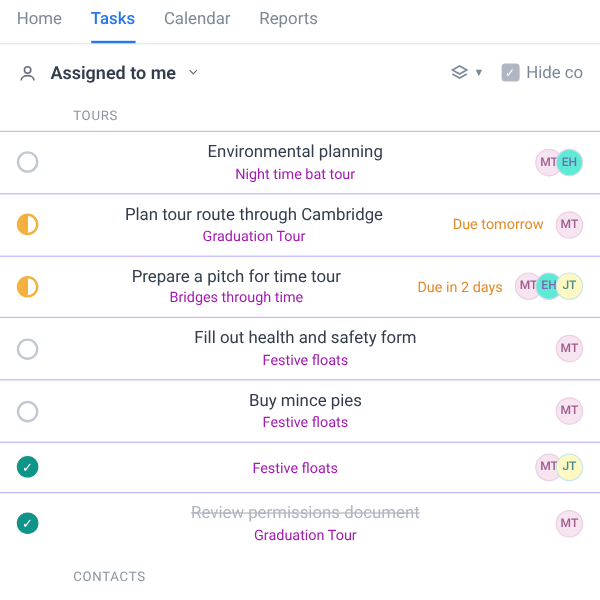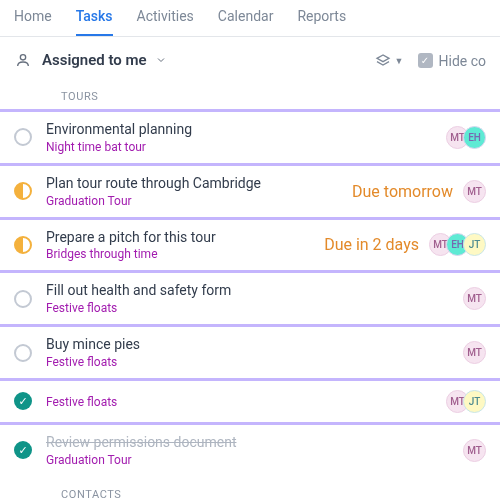--- a/index.html
+++ b/index.html
@@ -1,53 +1,52 @@
 <!DOCTYPE html>
 <html><head>
 <meta charset="utf-8">
 <style>
 * { box-sizing: border-box; margin: 0; padding: 0; }
 body { font-family: -apple-system, BlinkMacSystemFont, "Segoe UI", Roboto, sans-serif; background: #fff; color: #323c4c; width: 500px; height: 500px; overflow: hidden; }
 .tabs { display: flex; gap: 24px; padding: 8px 14px 0; border-bottom: 1px solid #e3e6ea; font-size: 14px; text-align: center; }
 .tab { color: #7d8897; padding-bottom: 10px; cursor: pointer; }
 .tab.active { color: #2778e8; border-bottom: 2px solid #2778e8; font-weight: 500; }
-.toolbar { display: flex; padding: 14px 14px 8px; }
+.toolbar { display: flex; align-items: center; padding: 14px 14px 8px; }
 .user-ico { display: inline-flex; align-items: center; justify-content: center; width: 18px; height: 18px; margin-right: 10px; color: #666f7d; }
 .atm-title { font-size: 15px; font-weight: 600; color: #323c4c; }
 .chev { margin-left: 8px; color: #666f7d; }
 .spacer { flex: 1; }
 .stack { color: #7d8897; display: inline-flex; align-items: center; margin-right: 14px; cursor: pointer; }
 .stack .mini-chev { margin-left: 4px; font-size: 9px; }
 .hide { color: #7d8897; display: inline-flex; align-items: center; font-size: 14px; cursor: pointer; }
 .hide .box { width: 15px; height: 15px; border-radius: 3px; background: #b0b7c2; margin-right: 6px; display: inline-flex; align-items: center; justify-content: center; color: #fff; font-size: 10px; }
 .section-header { font-size: 11px; letter-spacing: 0.6px; color: #8a93a1; padding: 12px 14px 6px; margin-left: 47px; }
-.row { display: flex; align-items: center; padding: 9px 14px; border-top: 3px solid #c4b5fd; }
+.row { display: flex; align-items: center; padding: 9px 14px; border-top: 1px solid #c4b5fd; text-align: center; }
 .status { width: 18px; height: 18px; border-radius: 50%; margin-right: 14px; flex-shrink: 0; position: relative; cursor: pointer; }
 .status.empty { border: 2px solid #c3c9d3; }
 .status.half { background: linear-gradient(90deg, #f4b13d 0 50%, transparent 50% 100%); border: 2px solid #f4b13d; }
 .status.done { background: #0f9488; display: inline-flex; align-items: center; justify-content: center; color: #fff; font-size: 11px; }
 .texts { flex: 1; min-width: 0; }
 .t-title { font-size: 14px; color: #323c4c; line-height: 1.2; }
 .t-title.struck { color: #aeb5c0; text-decoration: line-through; }
 .t-sub { font-size: 12px; color: #a21caf; margin-top: 2px; }
-.due { font-size: 16px; color: #e38a2a; margin-right: 10px; white-space: nowrap; }
+.due { font-size: 12px; color: #e38a2a; margin-right: 10px; white-space: nowrap; }
 .avatars { display: flex; }
 .av { width: 23px; height: 23px; border-radius: 50%; display: inline-flex; align-items: center; justify-content: center; font-size: 10px; font-weight: 500; border: 1px solid #fff; }
 .av + .av { margin-left: -6px; }
 .av.pink { background: #f6e4f0; color: #a05e8e; border-color: #eccfe3; }
 .av.lav  { background: #5eead4; color: #7768b0; border-color: #dcd5f0; }
 .av.teal { background: #fef9c3; color: #4e8b90; border-color: #c9e6e9; }
 </style>
 </head>
 <body>
 
 <div class="tabs" id="tabs">
     <div class="tab">Home</div>
     <div class="tab active">Tasks</div>
-    <div class="tab">Activities</div>
     <div class="tab">Calendar</div>
     <div class="tab">Reports</div>
   </div>
 
 <div class="toolbar">
   <span class="user-ico">
     <svg width="16" height="16" viewBox="0 0 24 24" fill="none" stroke="currentColor" stroke-width="2">
         <circle cx="12" cy="8" r="4"></circle>
         <path d="M4 21c0-4 4-6 8-6s8 2 8 6"></path>
       </svg>
@@ -92,21 +91,21 @@
         <div class="t-sub">Graduation Tour</div>
       </div>
       <div class="due">Due tomorrow</div>
       <div class="avatars">
         <span class="av pink">MT</span>
       </div>
     </div>
     <div class="row">
       <span class="status half"></span>
       <div class="texts">
-        <div class="t-title">Prepare a pitch for this tour</div>
+        <div class="t-title">Prepare a pitch for time tour</div>
         <div class="t-sub">Bridges through time</div>
       </div>
       <div class="due">Due in 2 days</div>
       <div class="avatars">
         <span class="av pink">MT</span>
         <span class="av lav">EH</span>
         <span class="av teal">JT</span>
       </div>
     </div>
     <div class="row">

